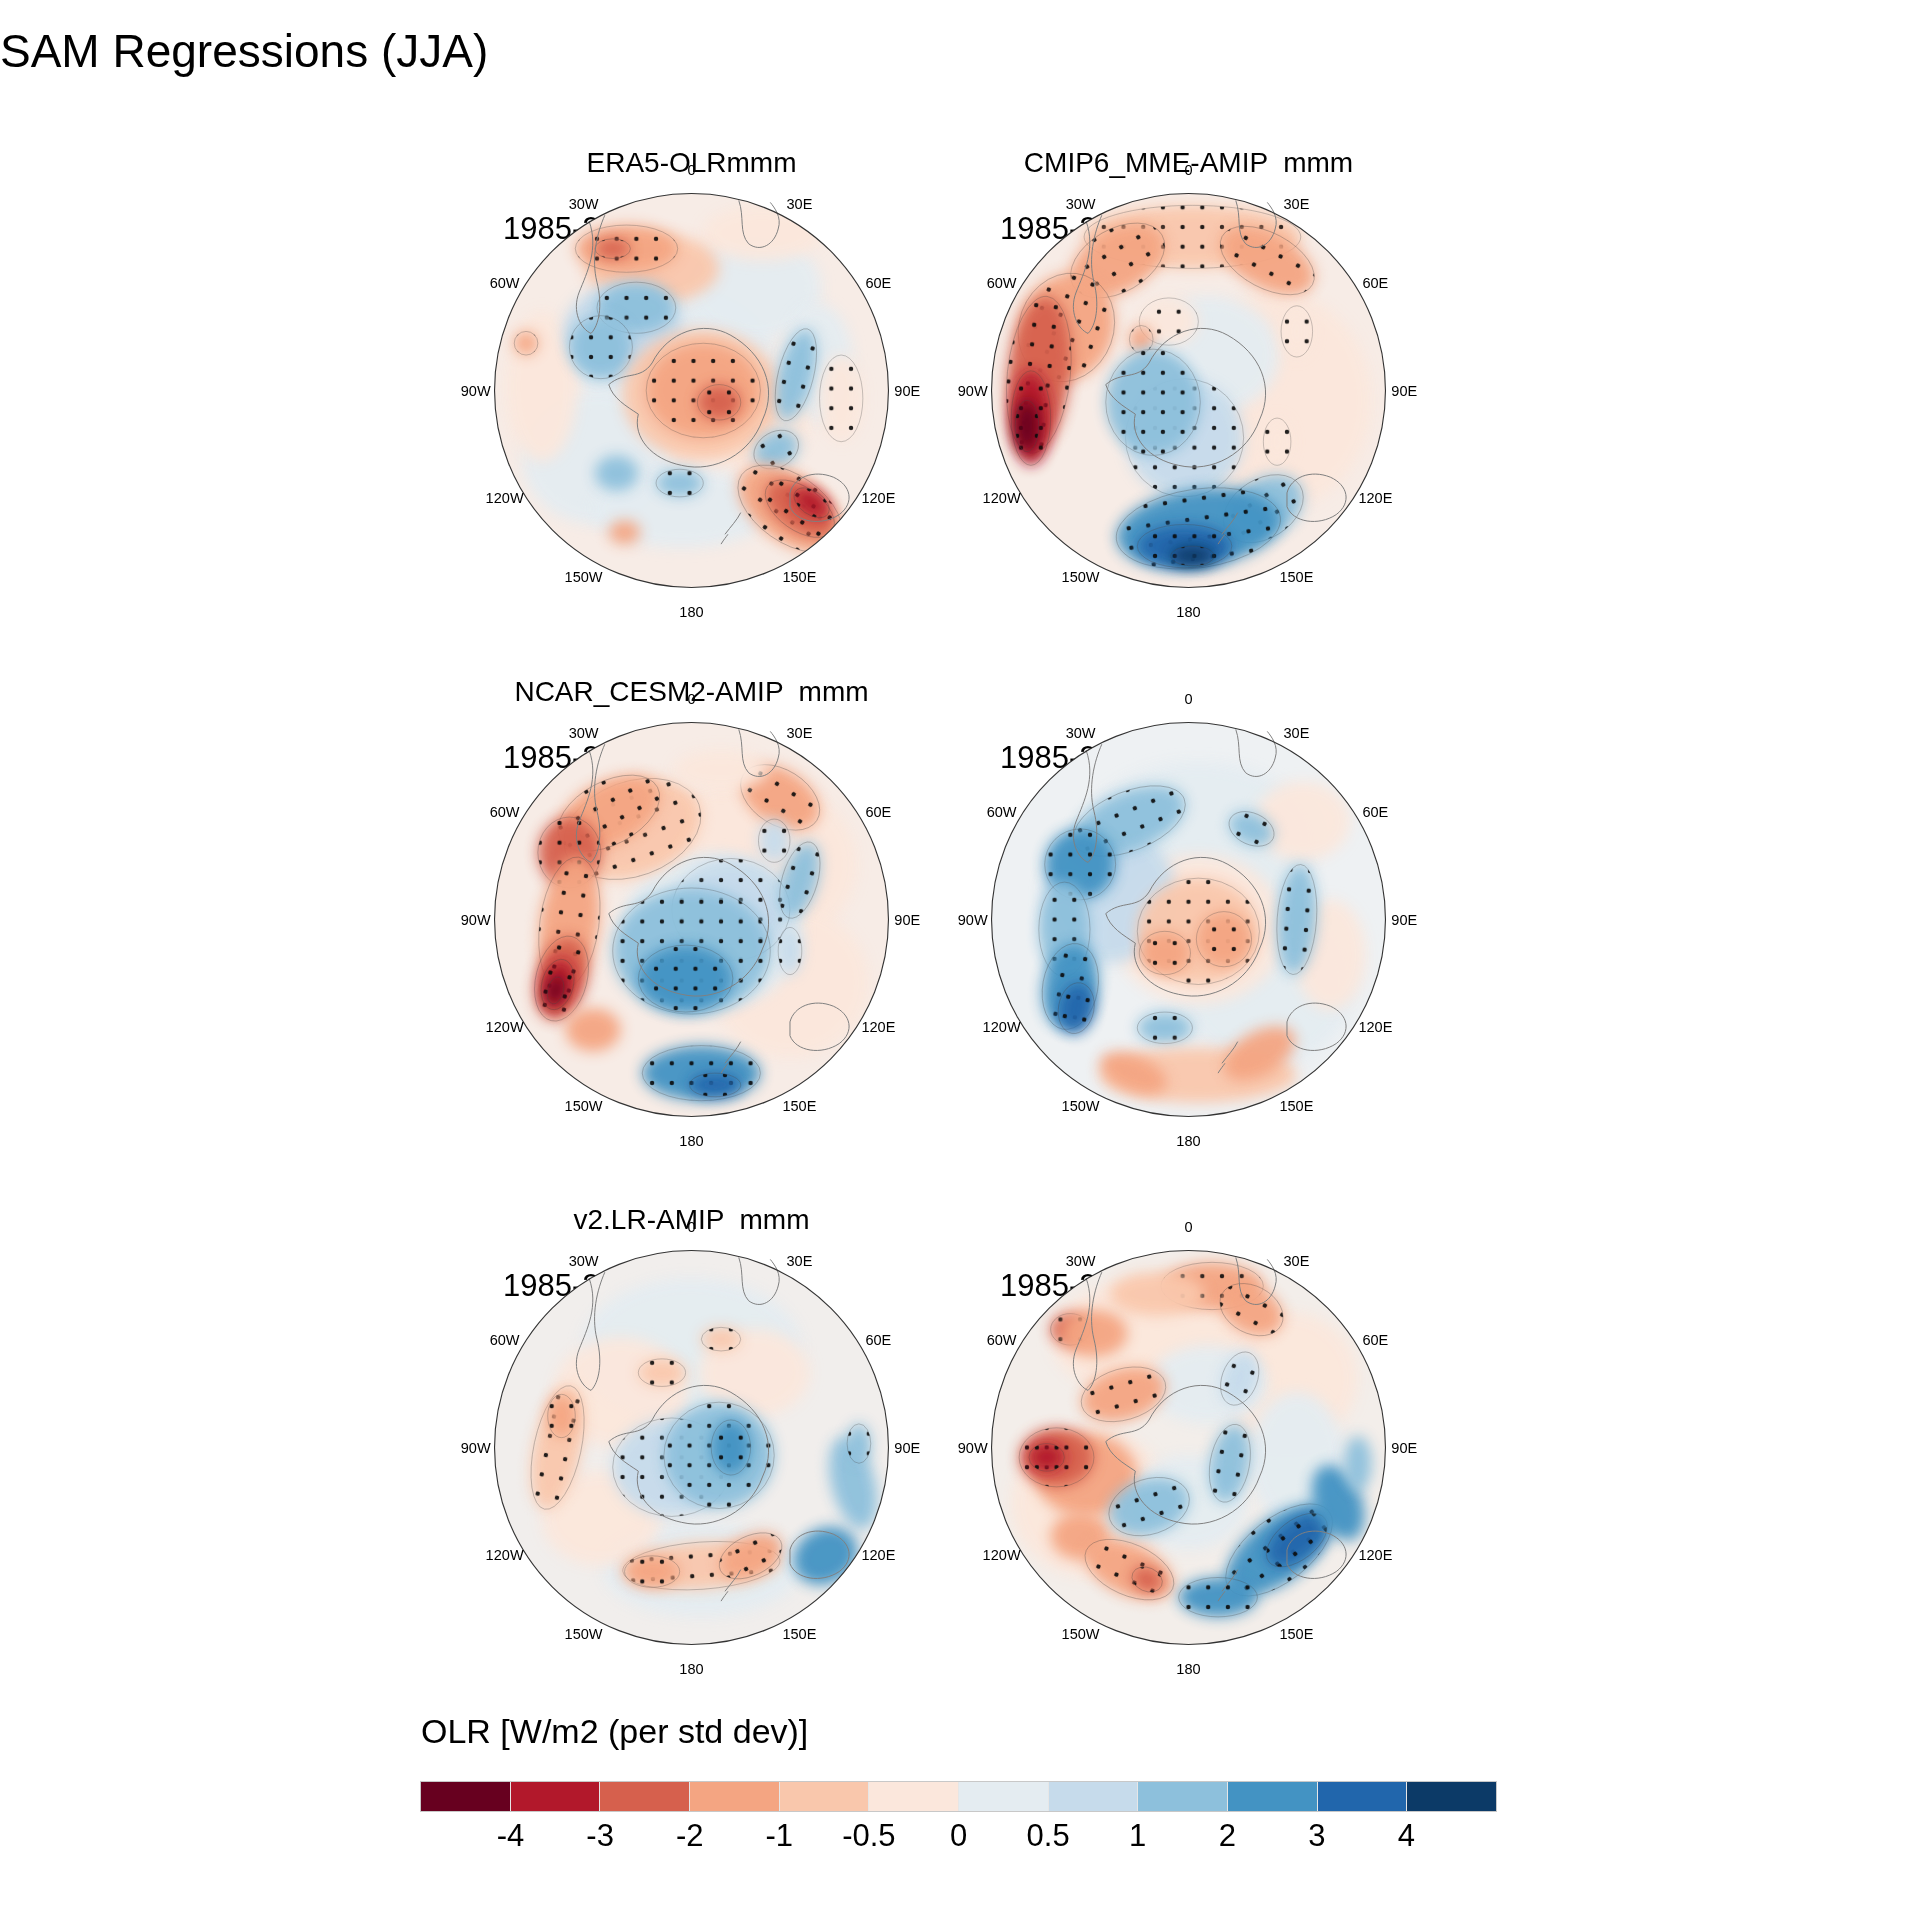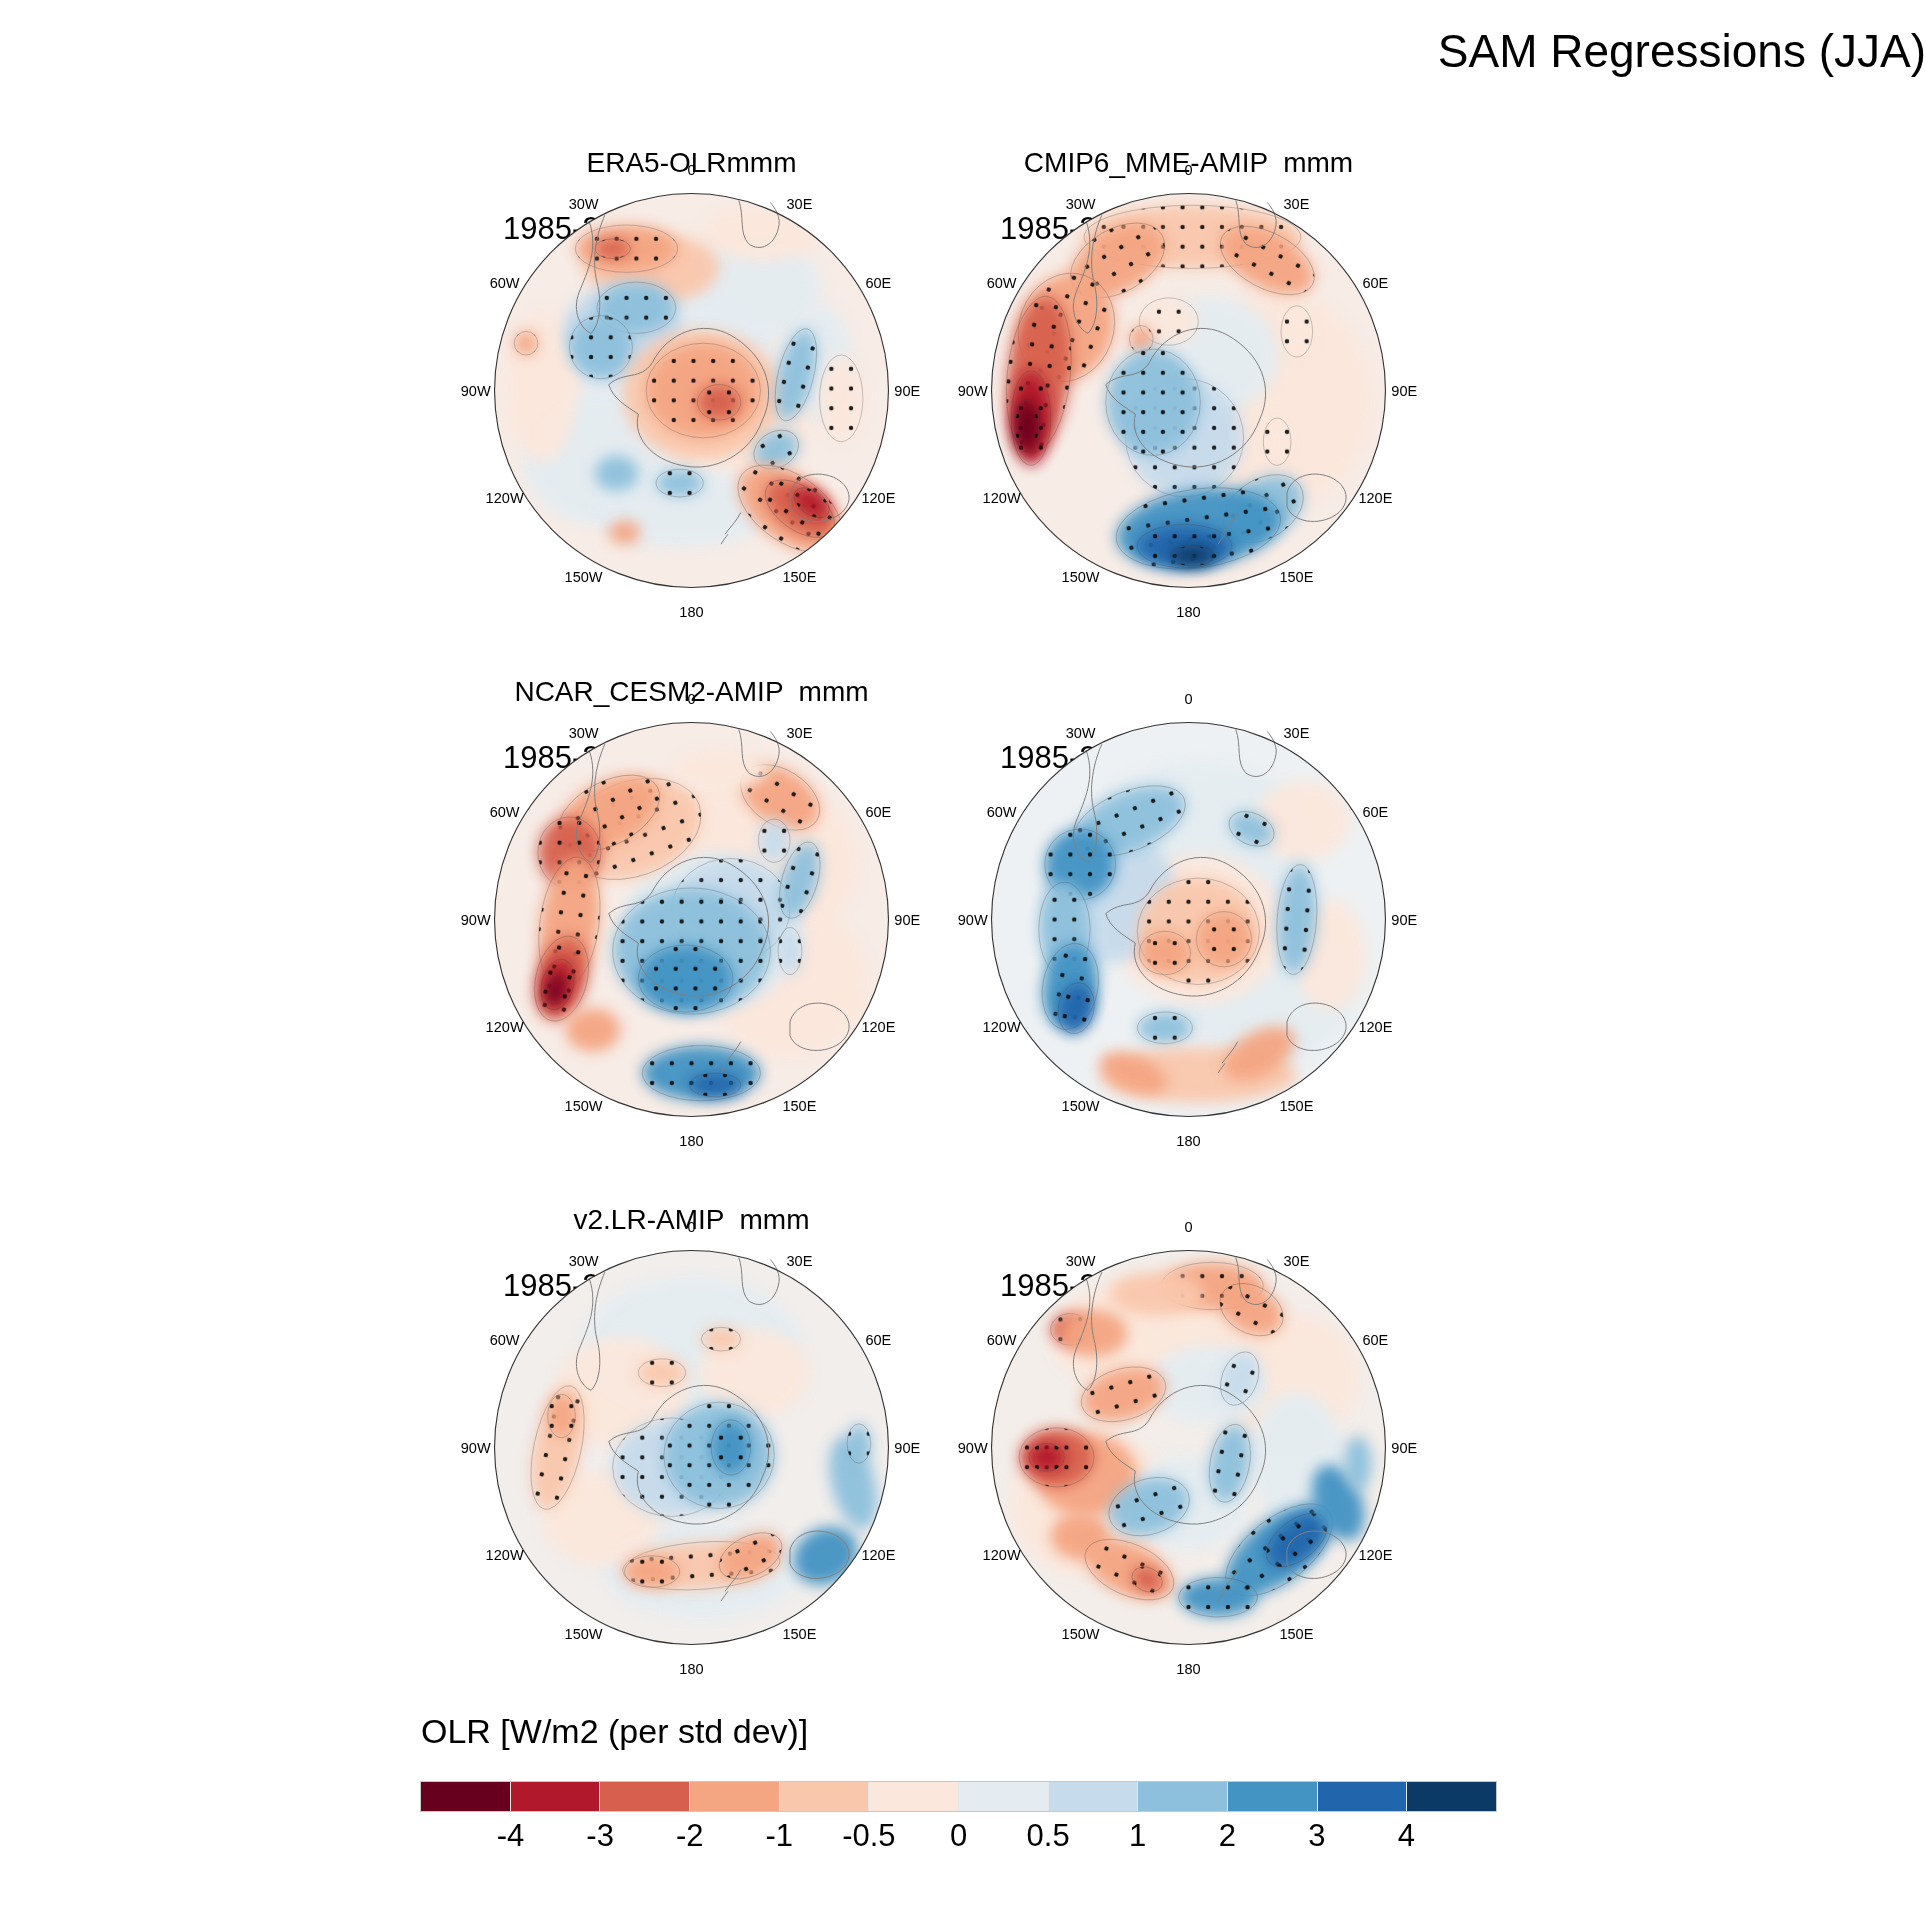--- a/index.html
+++ b/index.html
@@ -1,21 +1,21 @@
 <!DOCTYPE html>
 <html style="font-size:13.7px"><head>
 <meta charset="utf-8">
 <style>
   html,body{margin:0;padding:0;}
   body{
     width:1926px;height:1926px;position:relative;background:#ffffff;
     font-family:"Liberation Sans", sans-serif;color:#000;overflow:hidden;
   }
   .main-title{
-    position:absolute;top:24px;left:0;width:1926px;text-align:right;
+    position:absolute;top:24px;left:0;width:1926px;text-align:left;
     font-size:46px;font-weight:400;letter-spacing:0px;white-space:pre;
   }
   .panel{position:absolute;width:497px;height:522px;}
   .panel-title{
     position:absolute;top:31px;left:0;width:497px;text-align:center;
     font-size:28px;font-weight:400;white-space:pre;
   }
   .panel-period{
     position:absolute;top:75px;left:60px;font-size:31px;font-weight:400;margin-top:20px;
   }

